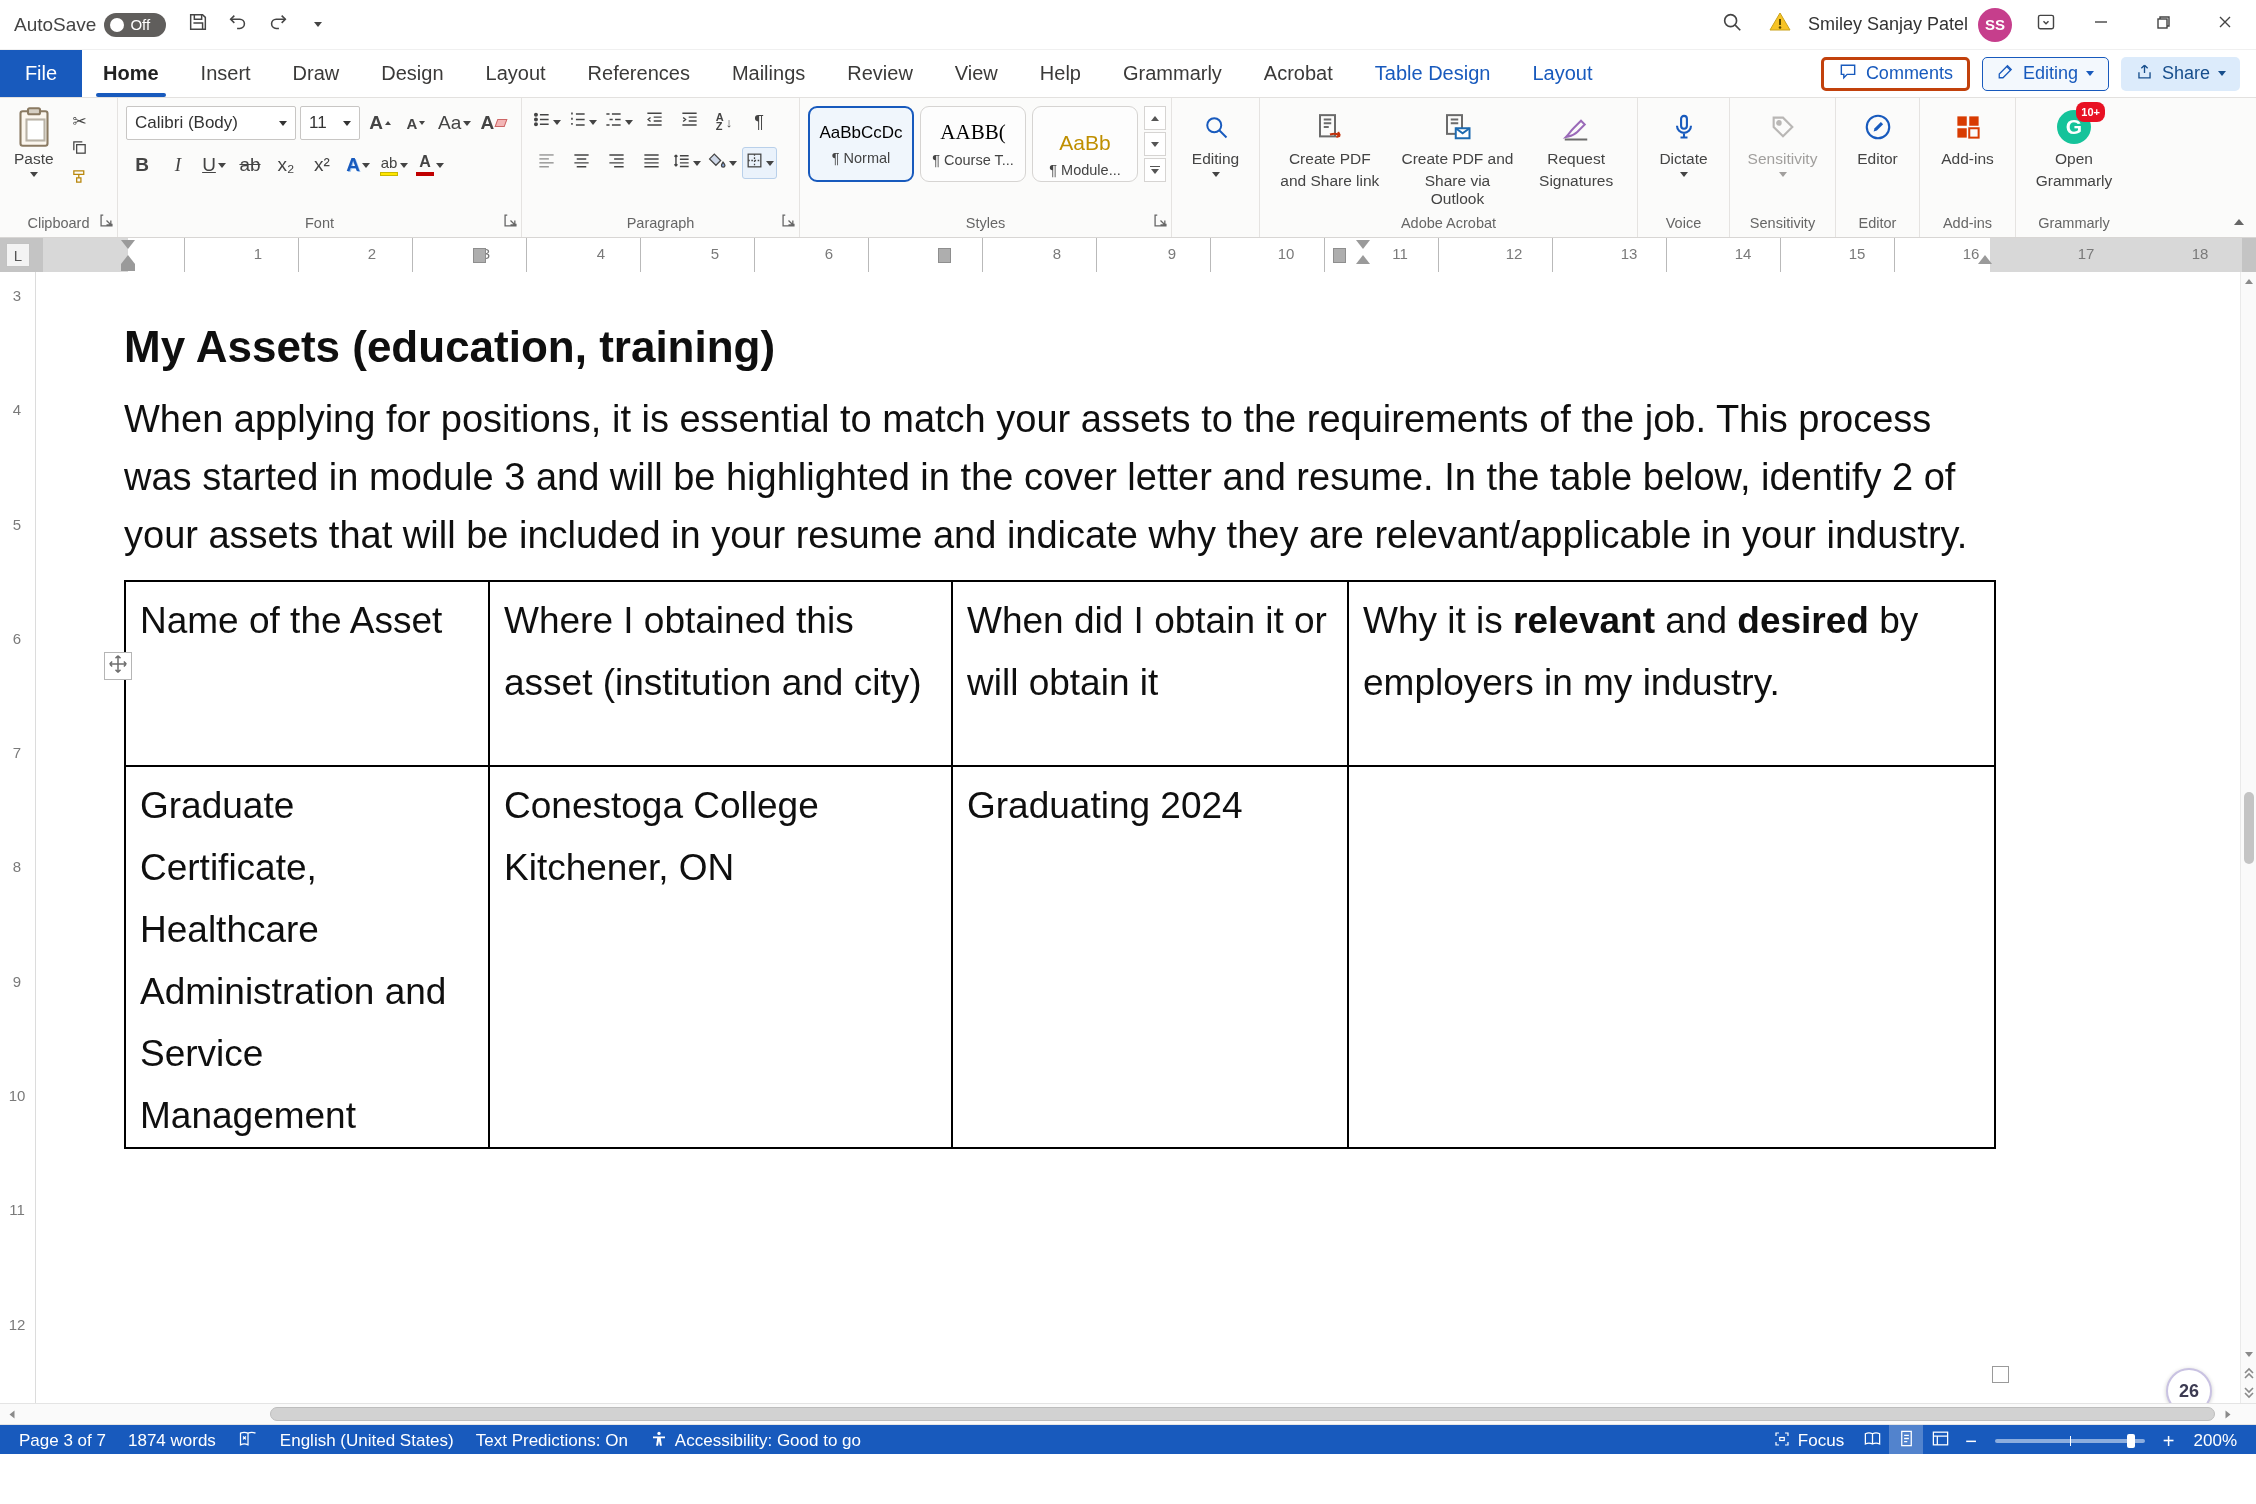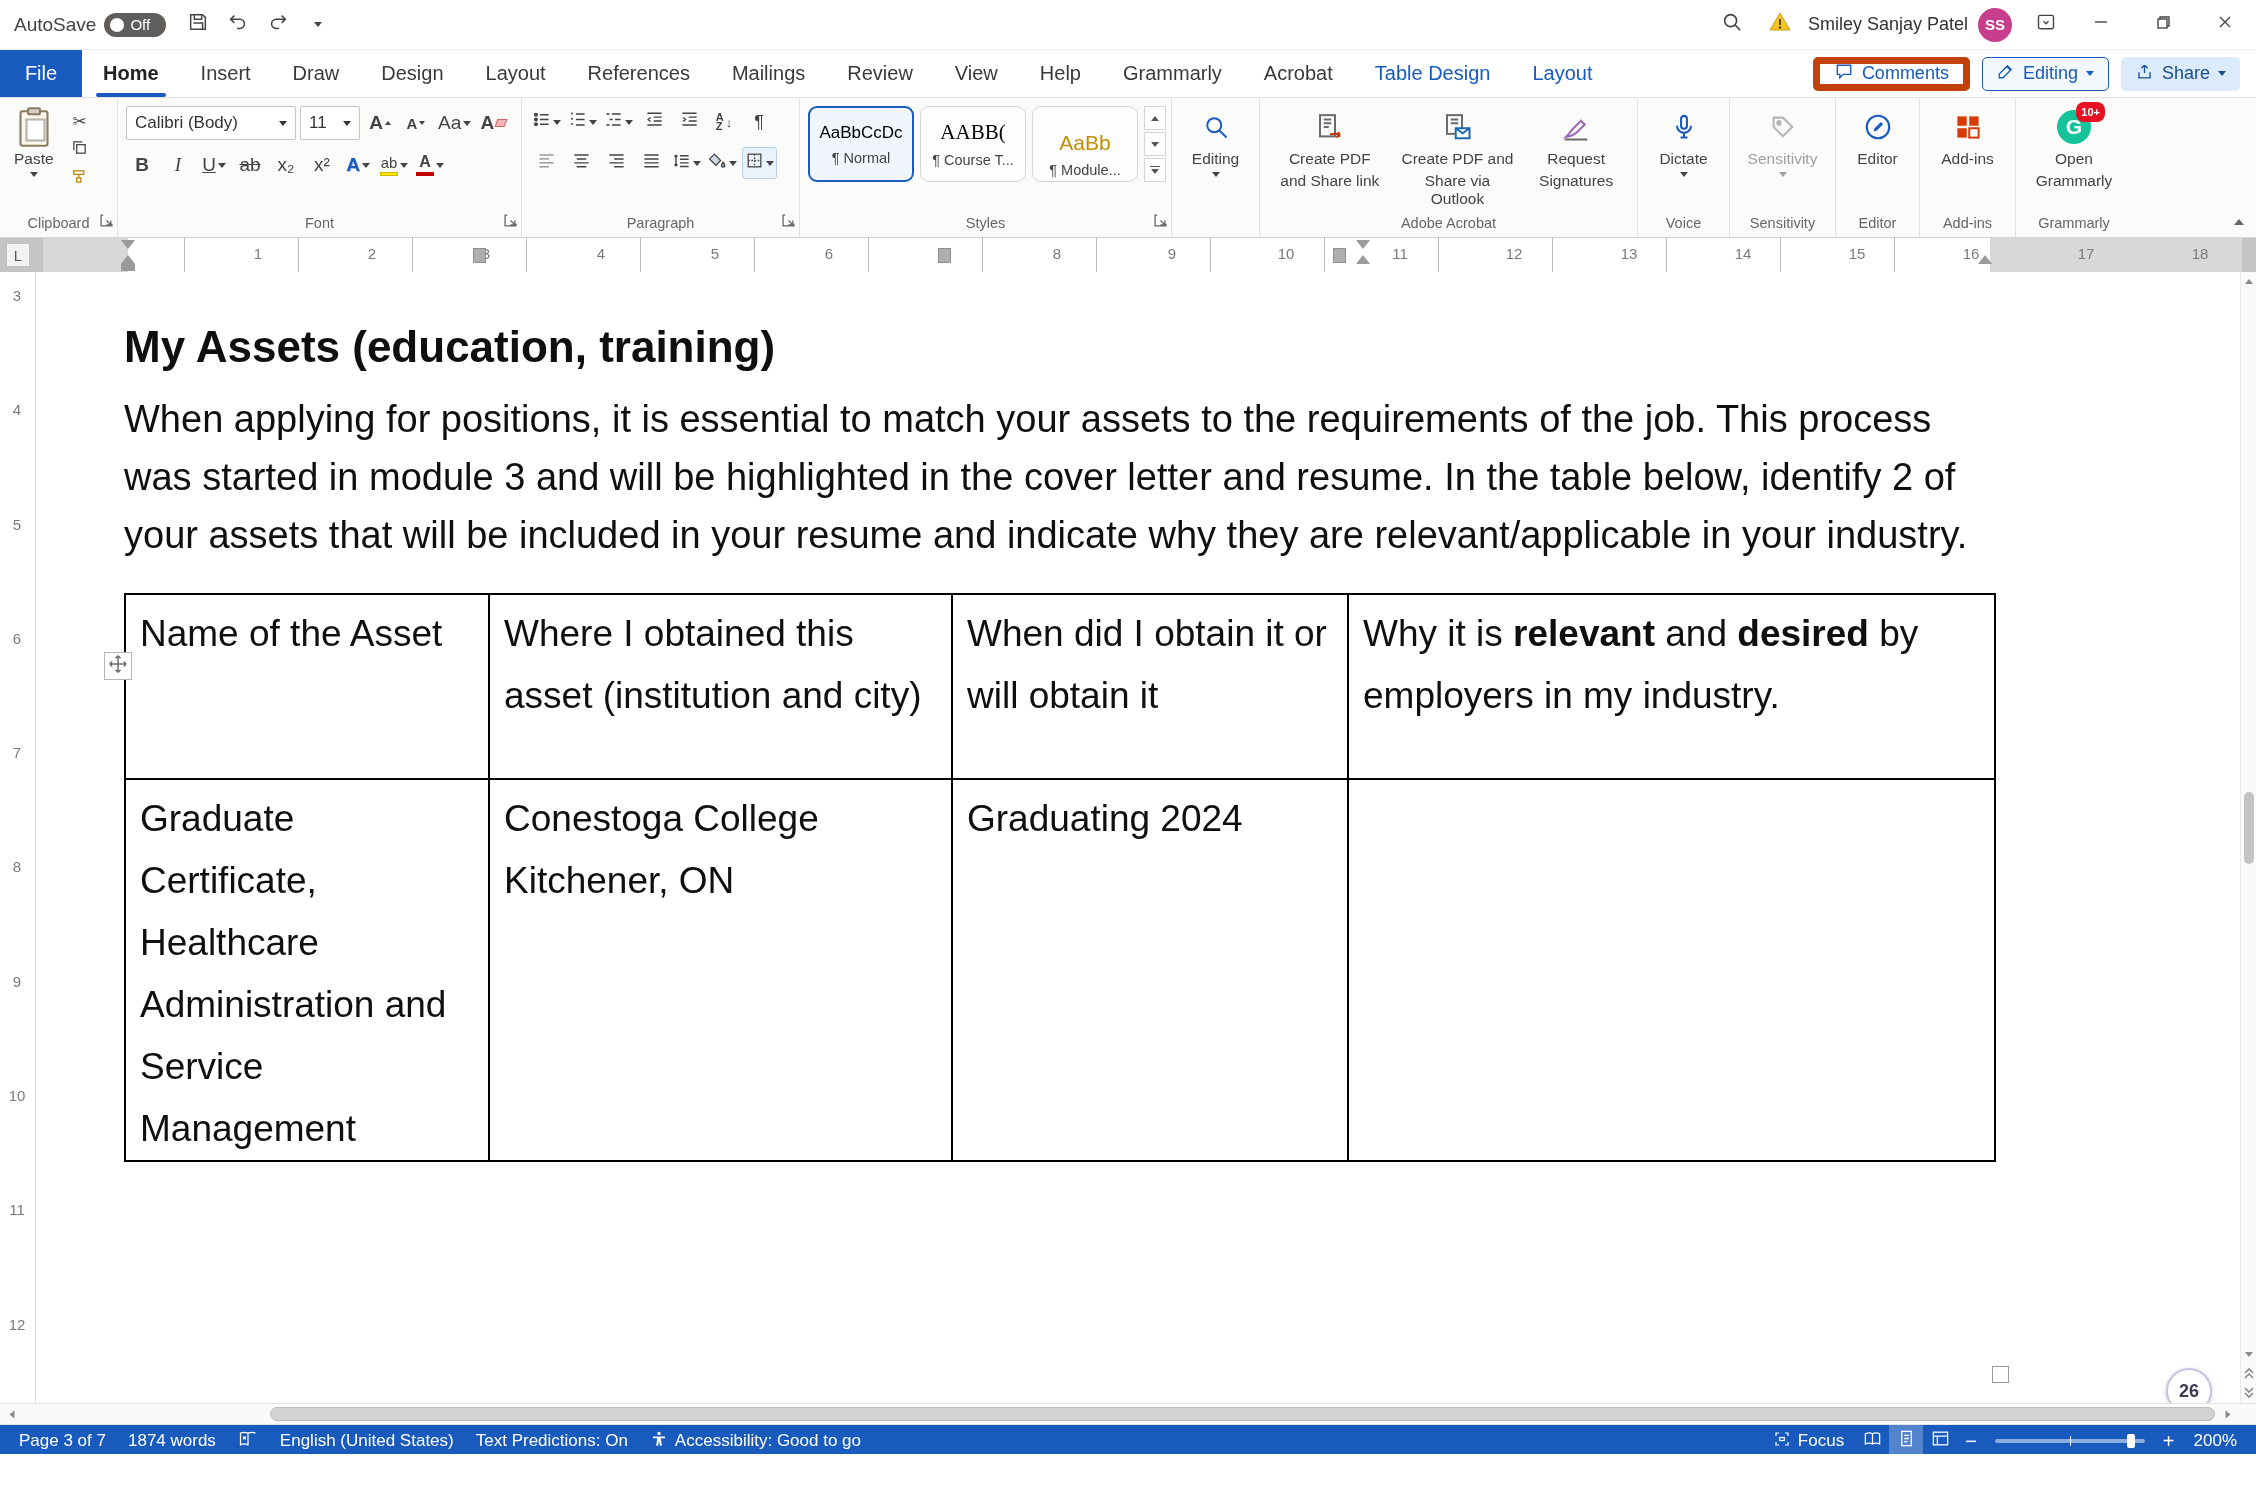--- a/index.html
+++ b/index.html
@@ -28,21 +28,21 @@
 
   
   #tabsrow { position:absolute; top:50px; left:0; right:0; height:48px; background:#fff; display:flex; align-items:stretch; border-bottom:1px solid #e3e1df; }
   .file-tab { background:#185abd; color:#fff; width:82px; display:flex; align-items:center; justify-content:center; font-size:20px; }
   .rtab { position:relative; display:flex; align-items:center; padding:0 21px; font-size:20px; color:#3b3a39; white-space:nowrap; }
   .rtab.active { color:#222; font-weight:bold; }
   .rtab.active::after { content:""; position:absolute; left:14px; right:14px; bottom:0; height:4px; background:#185abd; border-radius:2px; }
   .rtab.ctx { color:#185abd; }
   .tabs-right { margin-left:auto; display:flex; align-items:center; gap:12px; padding-right:16px; }
   .pill-btn { display:flex; align-items:center; gap:8px; height:34px; padding:0 14px; border-radius:5px; font-size:18px; white-space:nowrap; }
-  .comments-btn { color:#185abd; border:7px solid #c2410c; background:#fff; }
+  .comments-btn { color:#185abd; border:3px solid #c2410c; background:#fff; }
   .editing-btn { color:#185abd; border:1px solid #185abd; background:#f3f8fd; }
   .share-btn { color:#174e8c; background:#dcebfb; }
 
   
   #ribbon { position:absolute; top:98px; left:0; right:0; height:140px; background:#fbfbfa; display:flex; border-bottom:1px solid #d8d6d4; }
   .grp { position:relative; border-right:1px solid #e5e3e1; padding:8px 8px 28px; flex-shrink:0; }
   .grp-label { position:absolute; left:0; right:0; bottom:6px; text-align:center; font-size:14.5px; color:#666; white-space:nowrap; }
   .launcher { position:absolute; right:4px; bottom:6px; color:#666; }
   .sb { min-width:32px; height:32px; display:flex; align-items:center; justify-content:center; color:#444; border-radius:3px; font-size:19px; padding:0 2px; gap:2px; }
   .vbtn { display:flex; flex-direction:column; align-items:center; gap:4px; padding:2px 6px; color:#444; font-size:15.5px; text-align:center; line-height:18px; border-radius:4px; }
@@ -77,21 +77,21 @@
   .colmark { position:absolute; top:10px; width:13px; height:15px; background:#aeaeae; border:1px solid #8e8e8e; }
 
   
   #docarea { position:absolute; top:272px; left:0; right:0; height:1131px; background:#fff; }
   #vruler { position:absolute; left:0; top:0; bottom:0; width:36px; background:#fff; border-right:1px solid #dcdcdc; }
   .vn { position:absolute; left:0; width:34px; text-align:center; font-size:15px; color:#7a7a7a; }
   #page { position:absolute; left:36px; right:16px; top:0; bottom:0; background:#fff; overflow:hidden; }
   #content { position:relative; padding:48px 0 0 88px; color:#0f0f0f; }
   .doc-heading { font-size:44px; font-weight:bold; line-height:54px; margin-bottom:16px; }
   .doc-para { font-size:38px; line-height:58px; width:1845px; margin-bottom:8px; }
-  .doctable { border-collapse:collapse; table-layout:fixed; width:1870px; margin-top:29px;border-radius:29px; }
+  .doctable { border-collapse:collapse; table-layout:fixed; width:1870px; margin-top:16px;border-radius:29px; }
   .doctable td { border:2.2px solid #000; vertical-align:top; padding:8px 12px 0 14px; font-size:37px; line-height:62px; white-space:pre-line; }
   .caret { display:inline-block; width:2.5px; height:44px; background:#000; vertical-align:text-bottom; animation:blink 1s steps(1) infinite; }
   @keyframes blink { 50% { opacity:0; } }
   .tbl-handle { position:absolute; left:104px; top:380px; width:28px; height:28px; border:1px solid #b5b5b5; background:#fff; display:flex; align-items:center; justify-content:center; color:#6d6d6d; }
   .tbl-resize { position:absolute; left:1992px; top:1094px; width:17px; height:17px; border:1.5px solid #9a9a9a; background:#fff; }
   .gram-badge { position:absolute; left:2166px; top:1096px; width:46px; height:46px; border-radius:50%; background:#fff; border:2px solid #c9c2e2; box-shadow:0 1px 4px rgba(0,0,0,.2); display:flex; align-items:center; justify-content:center; font-size:18px; color:#3c3b52; font-weight:bold; }
   
   #vscroll { position:absolute; right:0; top:0; bottom:0; width:16px; background:#fafafa; border-left:1px solid #eaeaea; }
   .vs-btn { position:absolute; left:0; width:16px; height:18px; display:flex; align-items:center; justify-content:center; color:#8a8a8a; }
   .vs-thumb { position:absolute; left:3px; width:10px; border-radius:5px; background:#c4c4c4; }

